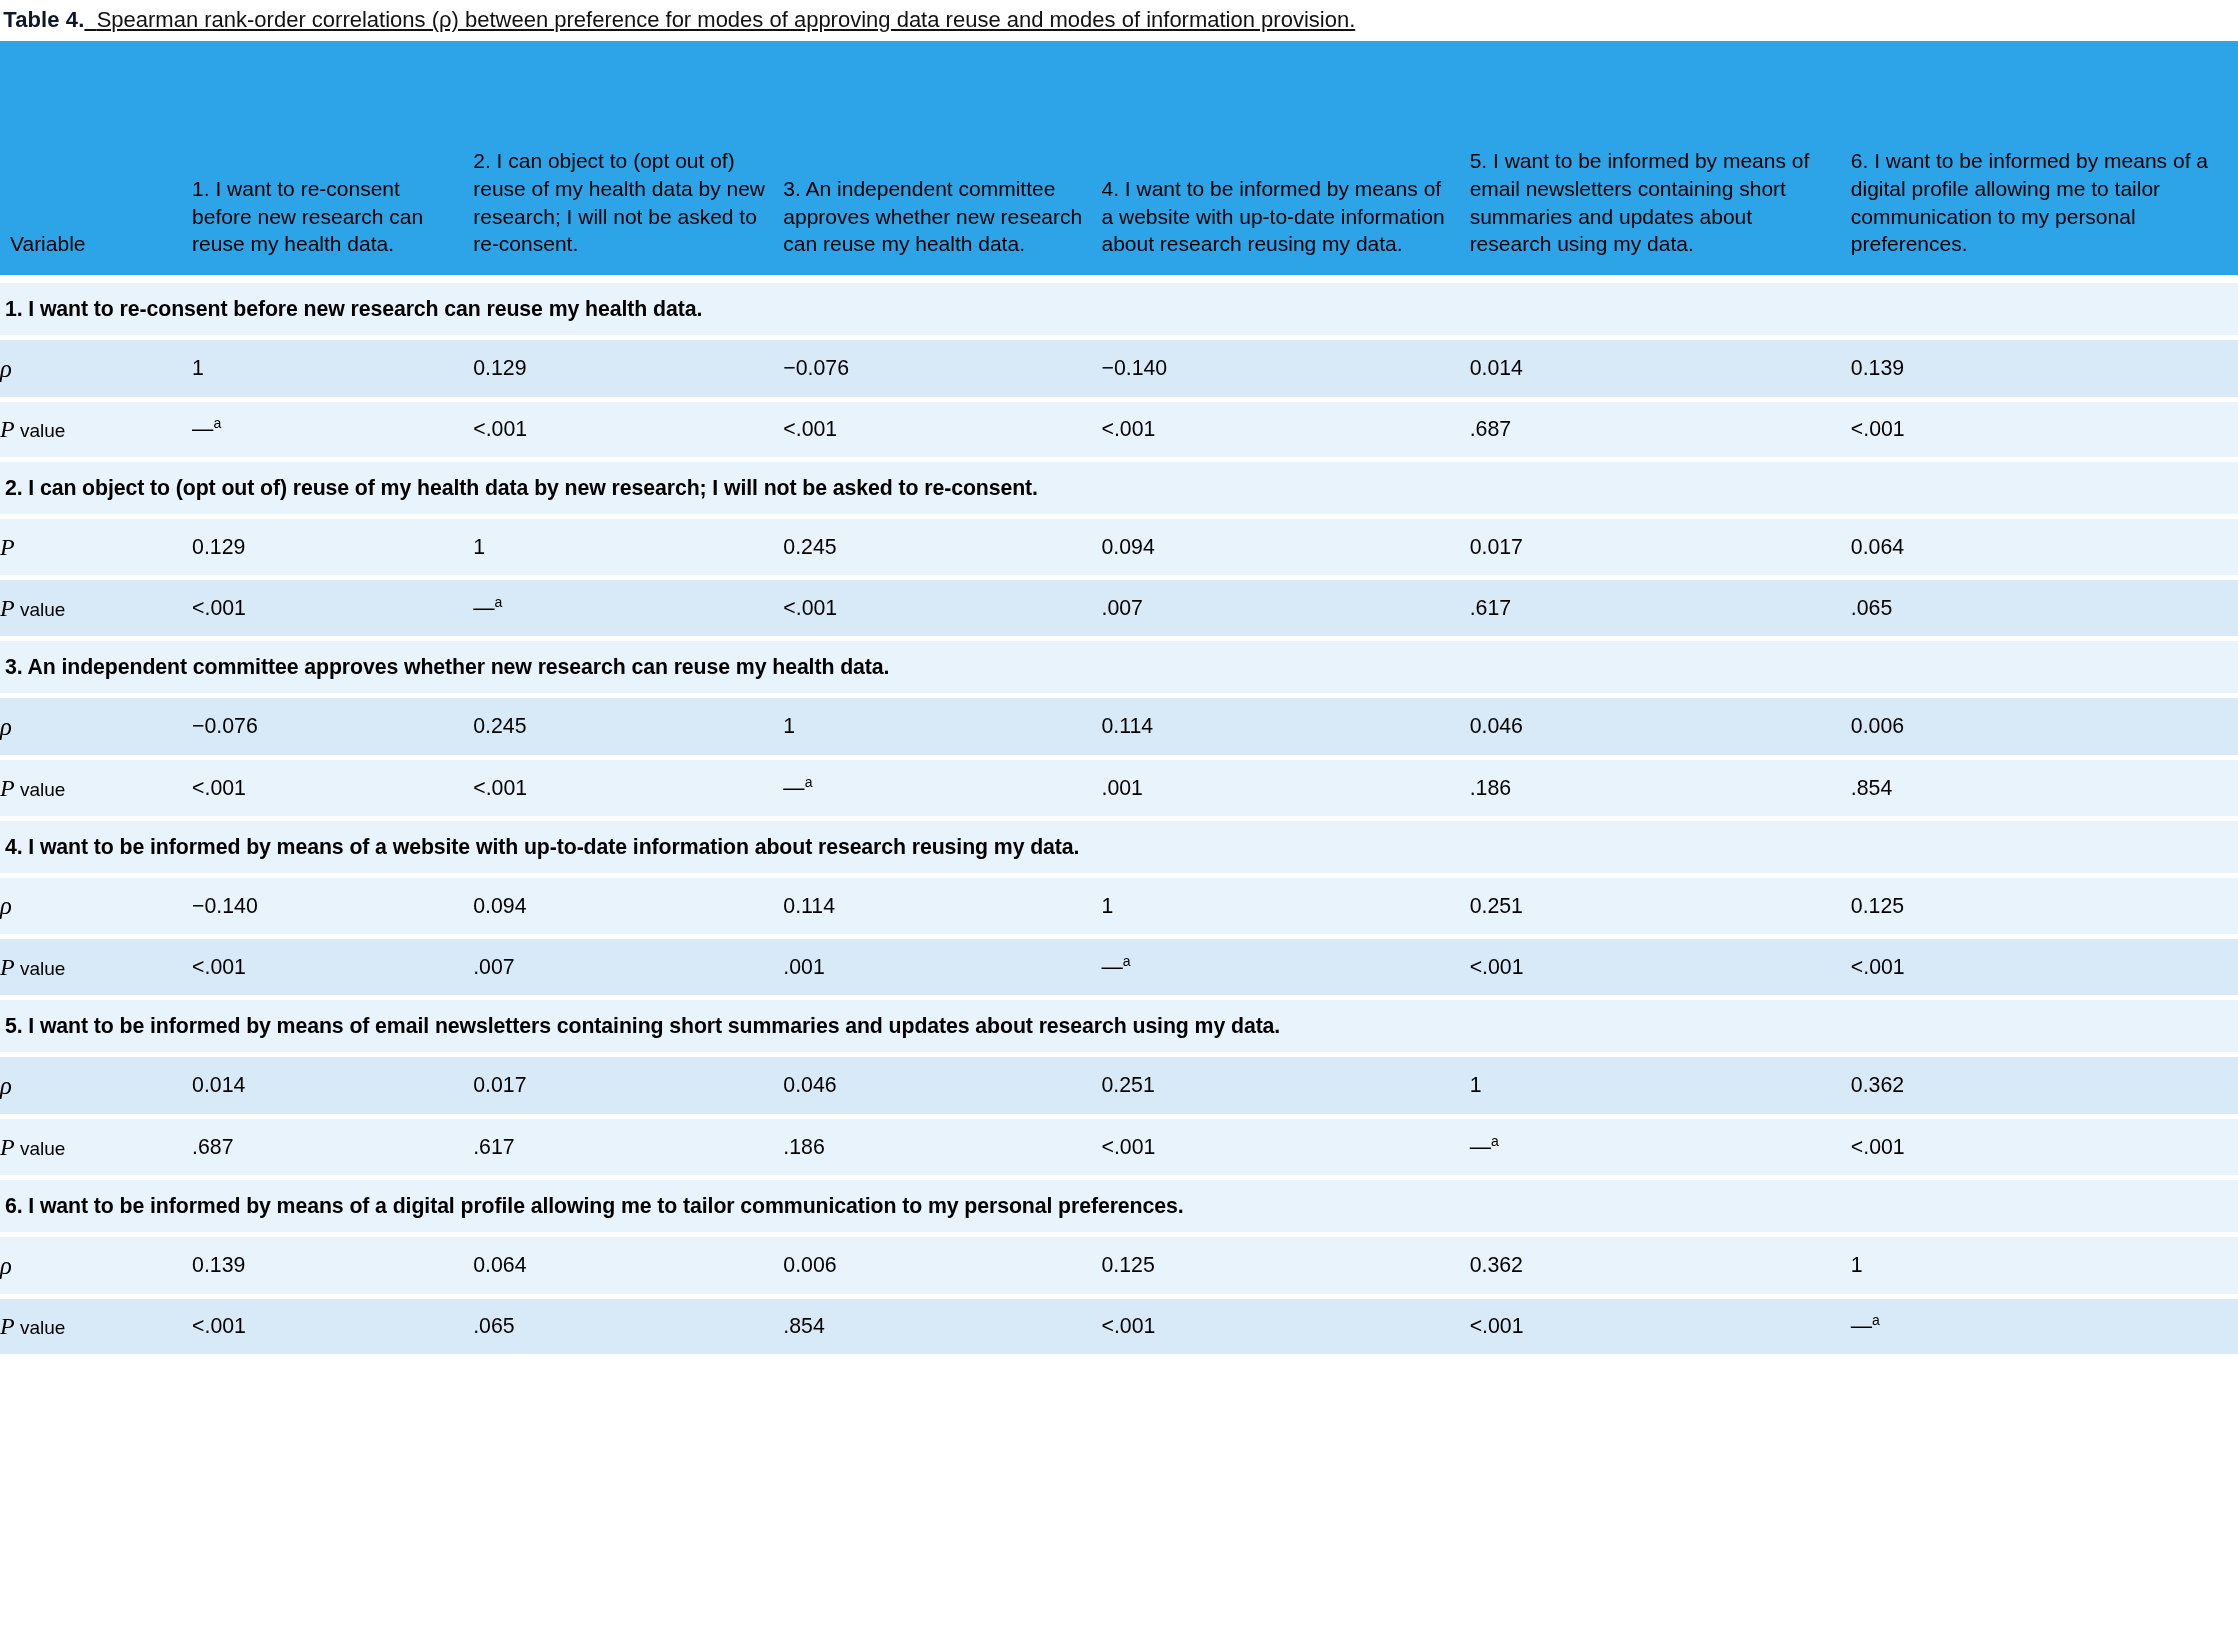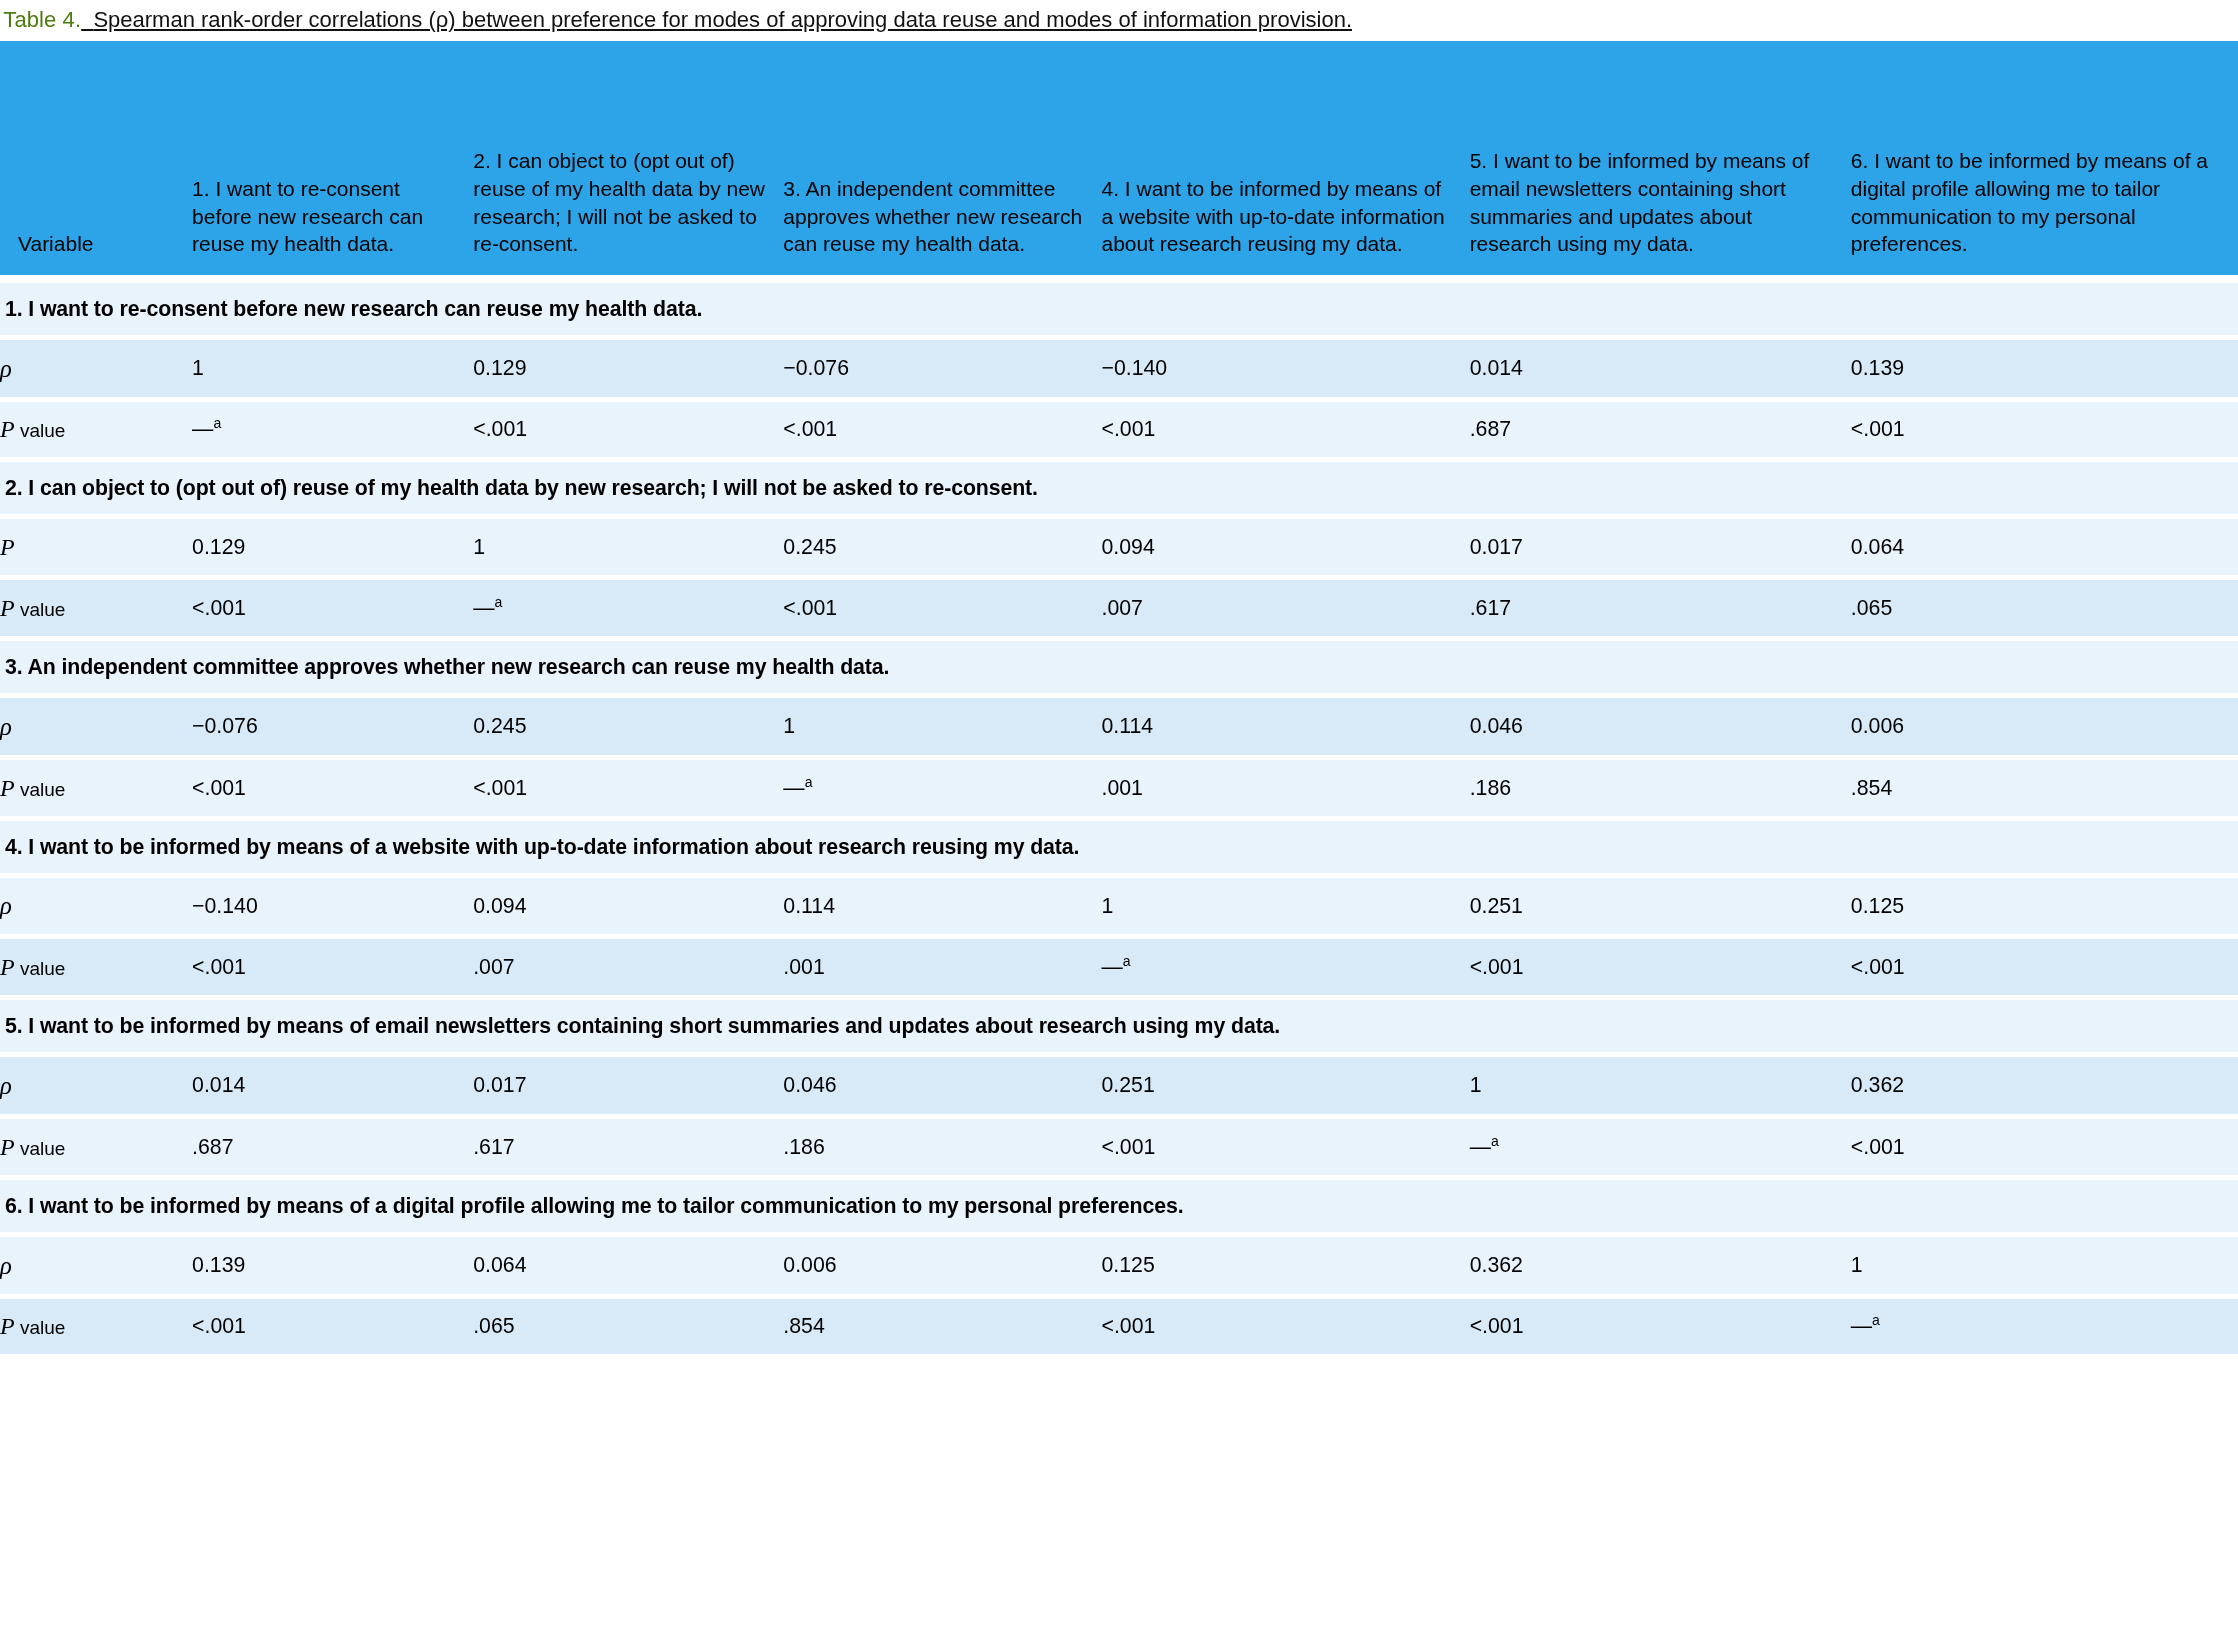--- a/index.html
+++ b/index.html
@@ -21,22 +21,22 @@
   }
 
   
   .caption {
     padding: 6.6px 8.2px 8.2px 3.3px;
     font-size: 22px;
     line-height: 1.18;
     white-space: nowrap;
   }
   .caption-label {
-    color: #4d7c0f;
-    font-weight: normal;
+    color: #0f172a;
+    font-weight: bold;
     letter-spacing: 0.1px;
   }
   .caption-text {
     color: #111111;
     font-weight: normal;
     text-decoration: underline;
   }
 
   
   table.t4 {
@@ -59,21 +59,21 @@
     background: #2da3e8;
     color: #000000;
     font-weight: normal;
     font-size: 21px;
     line-height: 1.33;
     vertical-align: bottom;
     text-align: left;
     padding: 13px 18px 16.4px 0;
   }
   thead th.th-var {
-    padding-left: 18px;
+    padding-left: 10px;
   }
   thead tr { height: 238px; }
 
   
   tbody tr.section-row td {
     background: #e9f3fc;
     font-weight: bold;
     font-size: 21.3px;
     padding: 14px 4.9px 13px 4.9px;
     border-top: 5.7px solid #ffffff;

